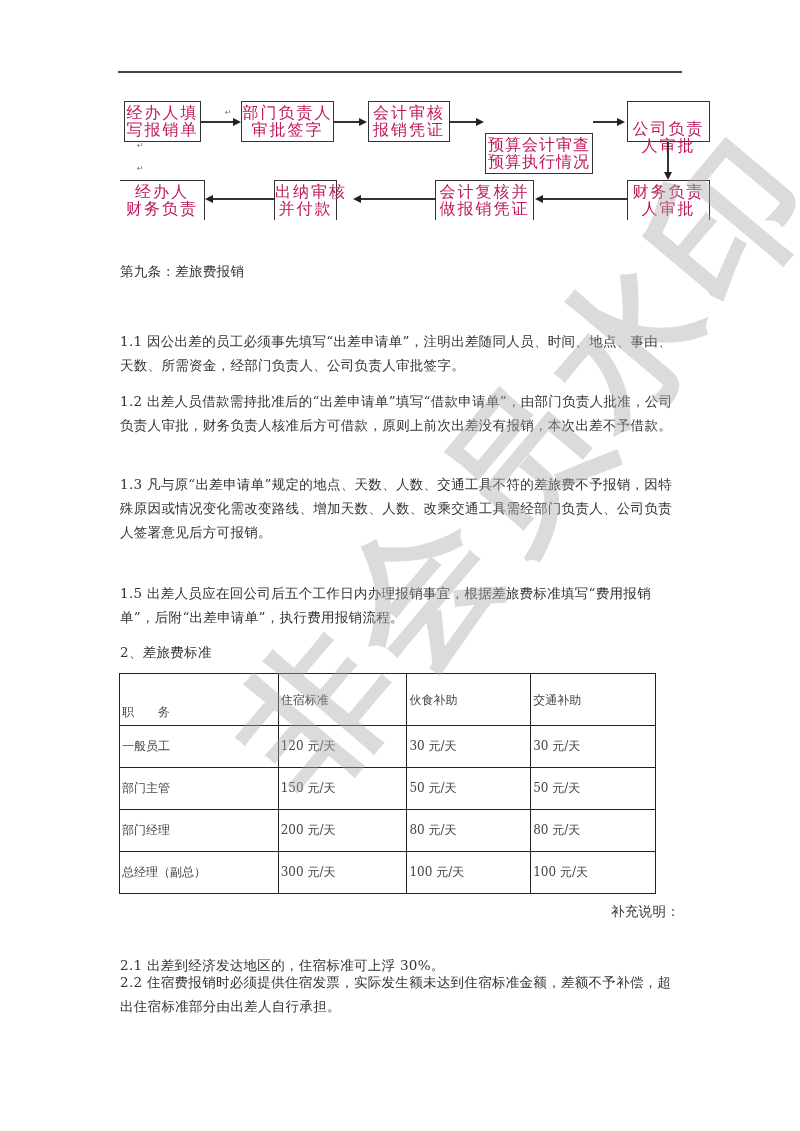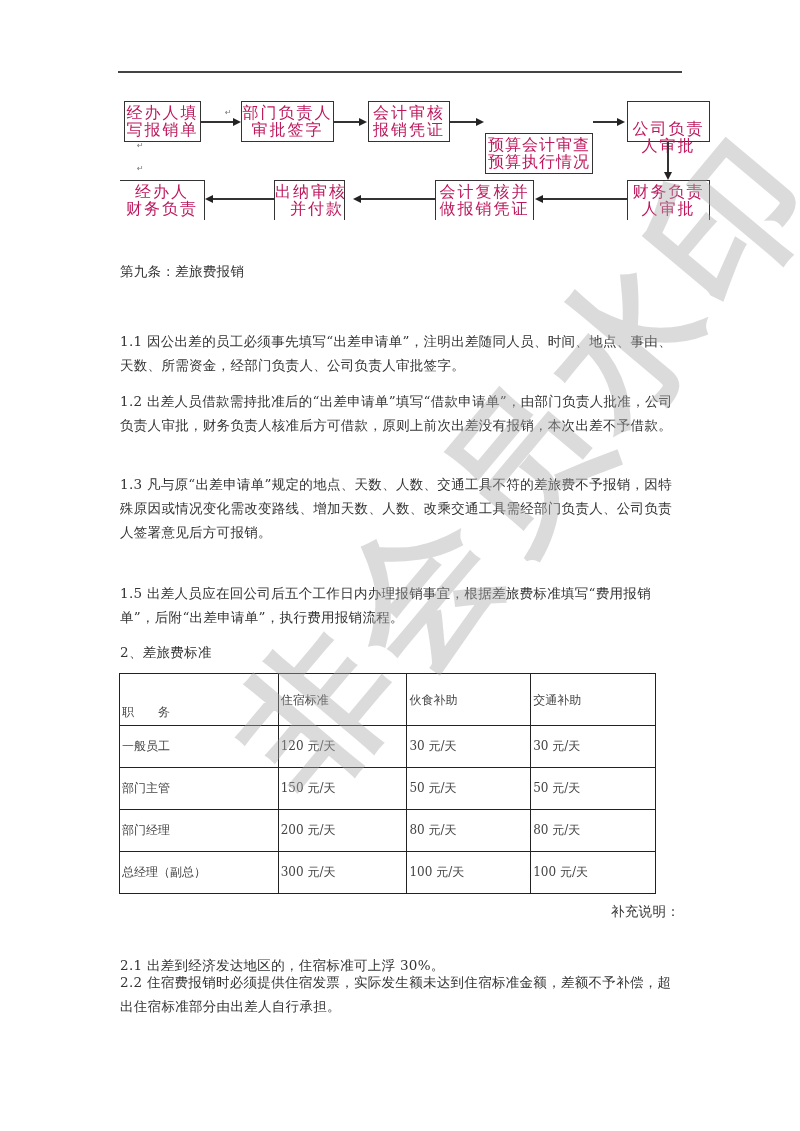--- a/index.html
+++ b/index.html
@@ -105,21 +105,21 @@
     <div class="arrow-h" style="left:542px; top:198px; width:85px;"></div>
     <div class="arrow-head-l" style="left:535px; top:195px;"></div>
 
     <div class="flow-box open-bottom" style="left:435px; top:180px; width:99px; height:40px; padding-top:4px;">
       <span class="ln">会计复核并</span>
       <span class="ln">做报销凭证</span>
     </div>
     <div class="arrow-h" style="left:360px; top:198px; width:75px;"></div>
     <div class="arrow-head-l" style="left:353px; top:195px;"></div>
 
-    <div class="flow-box open-bottom" style="left:274px; top:180px; width:71px; height:40px; padding-top:4px;text-align:right;">
+    <div class="flow-box open-bottom" style="left:274px; top:180px; width:63px; height:40px; padding-top:4px;">
       <span class="ln">出纳审核</span>
       <span class="ln">并付款</span>
     </div>
     <div class="arrow-h" style="left:212px; top:198px; width:62px;"></div>
     <div class="arrow-head-l" style="left:205px; top:195px;"></div>
 
     <div class="flow-box open-bottom open-left" style="left:120px; top:180px; width:85px; height:40px; padding-top:4px;">
       <span class="ln">经办人</span>
       <span class="ln">财务负责</span>
     </div>

